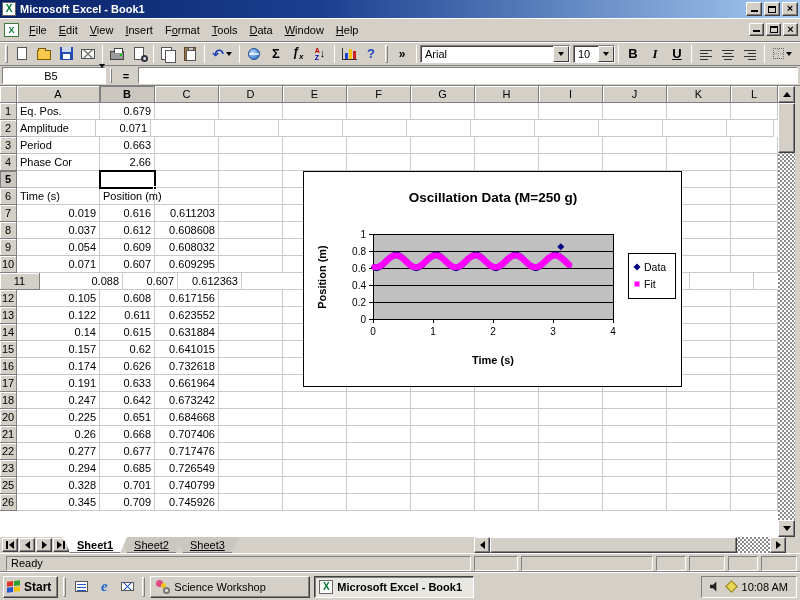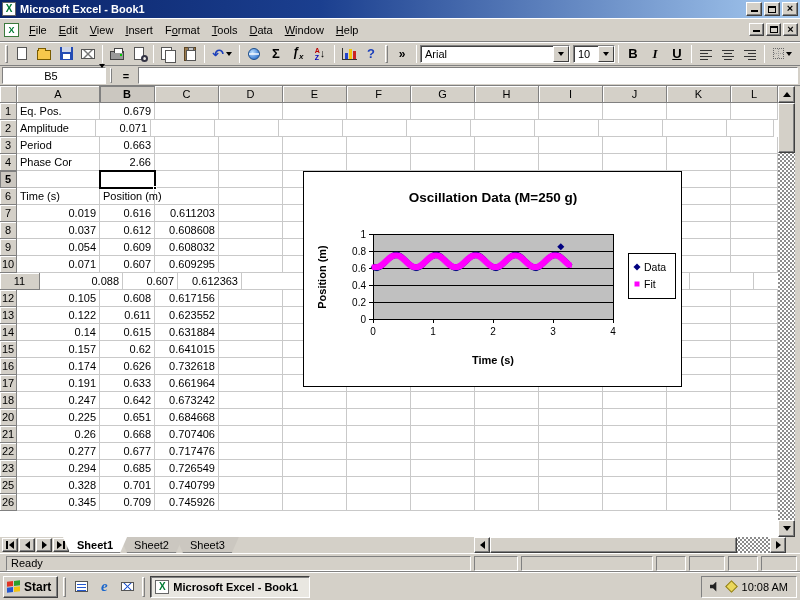--- a/index.html
+++ b/index.html
@@ -129,21 +129,21 @@
   .vscroll { position:absolute; left:778px; top:86px; width:17px; height:451px; }
   
   .tabrow { position:absolute; left:0; top:537px; width:800px; height:16px; background:#d4d0c8; }
   .tnav { position:absolute; top:1px; width:16px; height:14px; background:#d4d0c8; border:1px solid;
     border-color:#fff #404040 #404040 #fff; box-shadow:inset -1px -1px 0 #808080;
     display:flex; align-items:center; justify-content:center; gap:1px; }
   .tnav .bar { width:2px; height:8px; background:#000; }
   .tabs { position:absolute; left:70px; top:0; height:16px; display:flex; }
   .tab { height:16px; padding:1px 14px 0; margin-left:-7px; background:#cbc7c0; color:#000;
     clip-path:polygon(0 0,100% 0,calc(100% - 7px) 100%,7px 100%);
-    border-bottom:1px solid #808080; line-height:14px; }
+    border-bottom:1px solid #808080; line-height:14px;text-decoration:underline; }
   .tab.active { background:#fff; font-weight:bold; z-index:2; position:relative; }
   .hscroll { position:absolute; left:474px; top:0; width:312px; height:16px; }
   
   .statusbar { position:absolute; left:0; top:553px; width:800px; height:19px; background:#d4d0c8;
     border-top:1px solid #fff; display:flex; align-items:center; padding:0 3px; }
   .spane { height:15px; border:1px solid; border-color:#808080 #fff #fff #808080; margin-left:3px; flex:0 0 auto; }
   .spane.msg { flex:1 1 auto; padding:0 4px; line-height:13px; }
   
   .taskbar { position:absolute; left:0; top:572px; width:800px; height:28px; background:#d4d0c8;
     border-top:1px solid #fff; box-shadow:0 -1px 0 #808080; display:flex; align-items:center; padding:0 3px; gap:3px; }
@@ -1247,20 +1247,28 @@
       <i class="desk-ic"></i>
     </span>
   <span class="qlbtn">
       <span class="ie-e">e</span>
     </span>
   <span class="qlbtn">
       <i class="oe-ic"></i>
     </span>
   <span class="qlsep"></span>
   <div id="task-buttons" style="display:flex; gap:4px;">
+      <div class="taskbtn">
+        <span class="sw-ic">
+          <i class="d1"></i>
+          <i class="d2"></i>
+          <i class="mg"></i>
+        </span>
+        <span>Science Workshop</span>
+      </div>
       <div class="taskbtn active">
         <span class="appicon" style="width:14px;height:14px;">X</span>
         <span>Microsoft Excel - Book1</span>
       </div>
     </div>
   <div class="tray">
     <span class="spk"></span>
     <span class="ydiamond"></span>
     <span class="clock">10:08 AM</span>
   </div>

